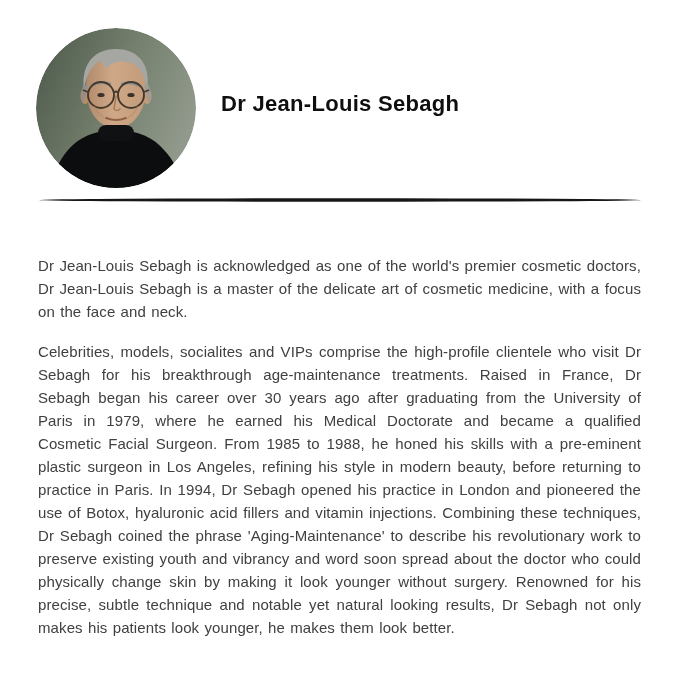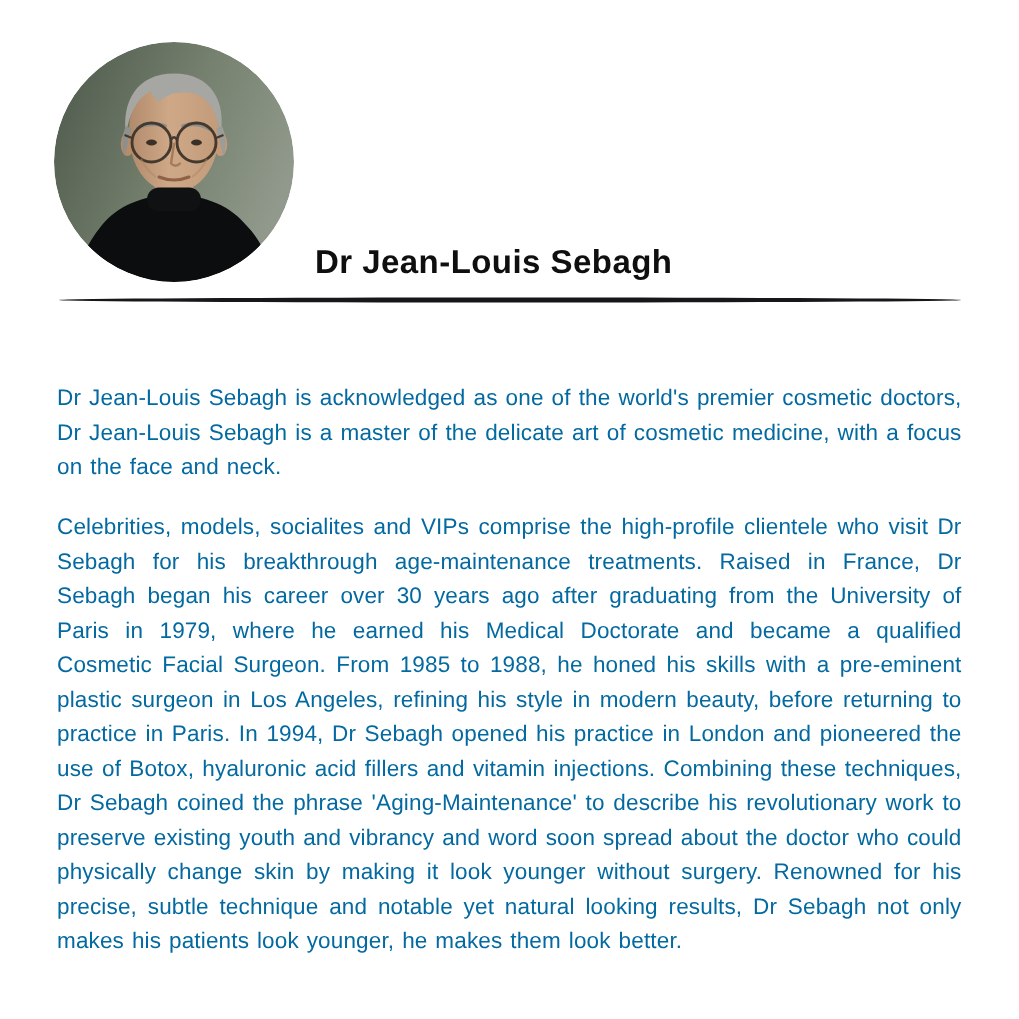--- a/index.html
+++ b/index.html
@@ -10,22 +10,22 @@
     background: #ffffff;
     overflow: hidden;
     font-family: "Liberation Sans", sans-serif;
   }
   .header {
     position: absolute;
     left: 36px;
     top: 28px;
     height: 160px;
     display: flex;
-    align-items: flex-end;
-    gap: 14px;
+    align-items: center;
+    gap: 25px;
   }
   .avatar {
     width: 160px;
     height: 160px;
     border-radius: 50%;
     overflow: hidden;
     flex: 0 0 auto;
   }
   .avatar svg { display: block; }
   .title {
@@ -43,21 +43,21 @@
     left: 0;
     width: 100%;
     text-align: center;
     line-height: 0;
   }
   .bio {
     position: absolute;
     left: 38px;
     right: 38px;
     top: 254px;
-    color: #0369a1;
+    color: #404040;
     font-size: 15px;
     line-height: 23px;
     letter-spacing: 0.1px;
     word-spacing: 1px;
     text-align: justify;
   }
   .bio p { margin: 0 0 17px 0; }
   .bio p:last-child { margin-bottom: 16px; }
 </style>
 </head>

